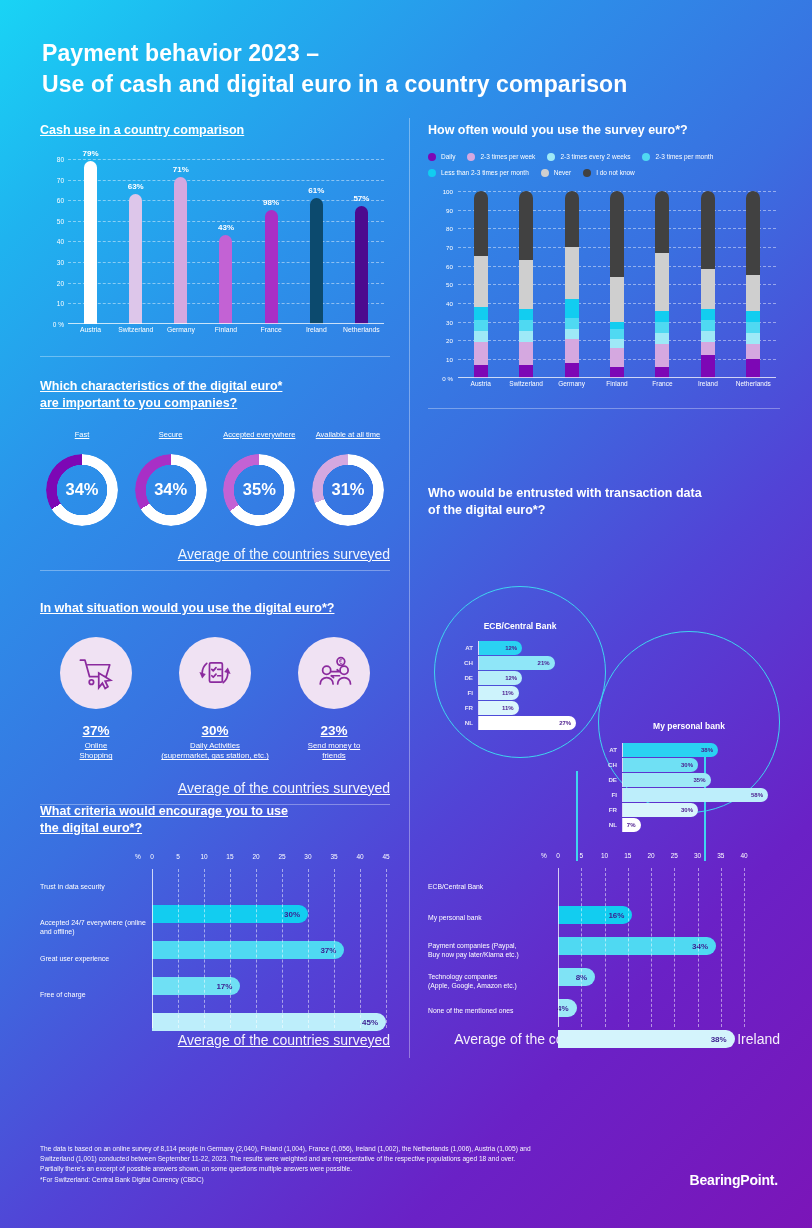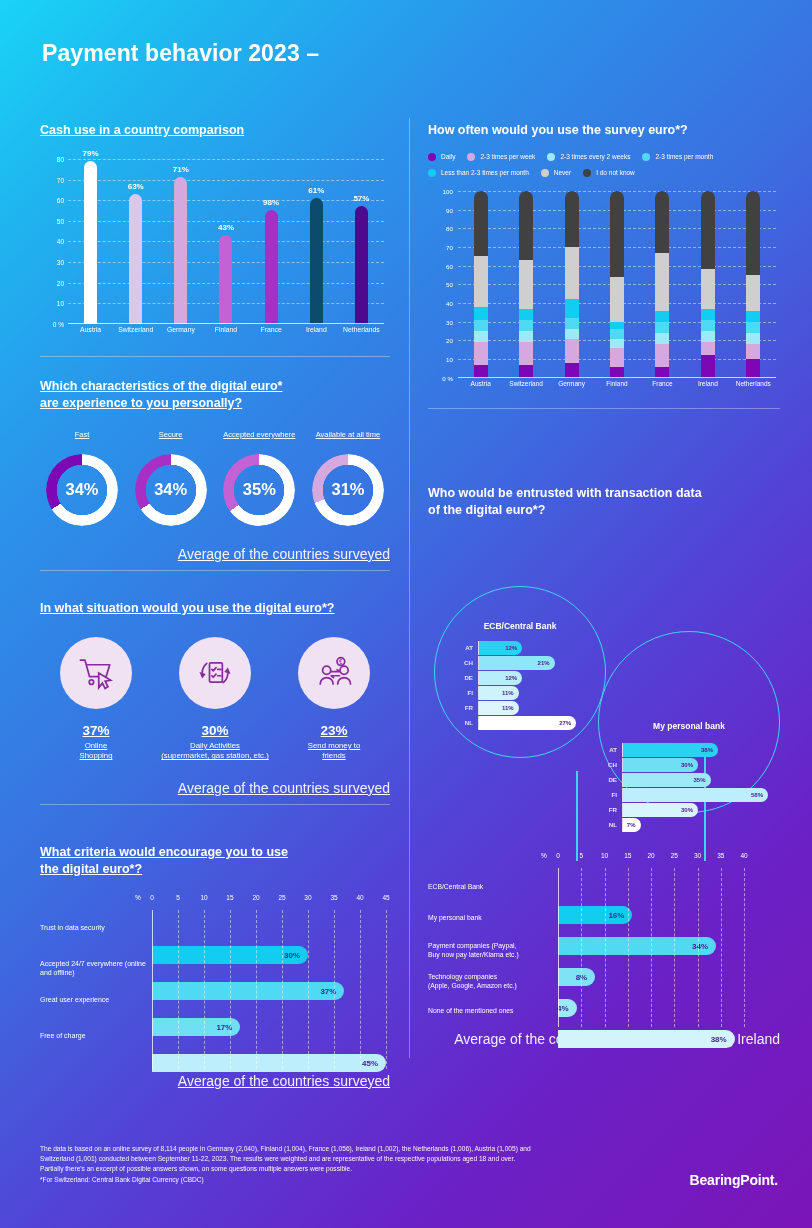--- a/index.html
+++ b/index.html
@@ -74,21 +74,21 @@
   
   #sec3 { top:600px; }
   .icons { display:flex; justify-content:space-between; margin-top:20px; }
   .icell { width:112px; text-align:center; }
   .circ { width:72px; height:72px; border-radius:50%; background:#f0e2f3;
           margin:0 auto; display:flex; align-items:center; justify-content:center; }
   .ipct { font-size:13.5px; font-weight:bold; margin-top:14px; }
   .itxt { font-size:7.8px; line-height:1.35; margin-top:3px; }
 
   
-  #sec4 { top:844px; }
+  #sec4 { top:803px; }
   .h4 { position:relative; margin-top:16px; height:175px; }
   .h4lab { position:absolute; left:0; width:108px; font-size:7px; line-height:1.3; }
   .h4plot { position:absolute; left:112px; right:4px; top:22px; bottom:14px; }
   .h4ticks { position:absolute; left:112px; right:4px; top:0; height:16px; }
   .h4ticks span { position:absolute; transform:translateX(-50%); font-size:6.5px; }
   .vgl { position:absolute; top:16px; bottom:0; width:0;
          border-left:1px dashed rgba(255,255,255,.5); }
   .vaxis { position:absolute; top:16px; bottom:0; width:1px;
            background:rgba(255,255,255,.75); }
   .hrow { position:absolute; height:36px; }
@@ -149,20 +149,21 @@
            font-weight:bold; letter-spacing:-.2px; }
   .brand i { font-style:normal; }
 </style>
 </head>
 <body>
 
 <div class="page">
 
   <div class="title">
     <span>Payment behavior 2023 –</span>
+    <span class="l2">Use of cash and digital euro in a country comparison</span>
   </div>
 
   <div class="vdiv"></div>
 
   <div class="L" id="sec1">
     <div class="sec-h">Cash use in a country comparison</div>
     <div class="c1wrap">
       <div class="c1axis" id="c1axis">
           <span style="top:100%">0  %</span>
           <span style="top:87.5%">10</span>
@@ -233,21 +234,21 @@
           <span>Ireland</span>
           <span>Netherlands</span>
         </div>
     </div>
     <div class="hr" style="margin-top:8px"></div>
   </div>
 
   <div class="L" id="sec2">
     <div class="sec-h">
       <div>Which characteristics of the digital euro*</div>
-      <div>are experience to you personally?</div>
+      <div>are important to you companies?</div>
     </div>
     <div class="donuts" id="donuts">
         <div class="dcell">
           <div class="dlab">Fast</div>
           <div style="position:relative">
             <div class="ring" style="background: conic-gradient(rgb(255, 255, 255) 0deg, rgb(255, 255, 255) 237.6deg, rgb(125, 7, 181) 237.6deg, rgb(125, 7, 181) 360deg); mask-image: radial-gradient(circle, transparent 25px, rgb(0, 0, 0) 25.5px);">
               <div class="hole" style="background:transparent">
                 <div class="pct">34%</div>
               </div>
             </div>

